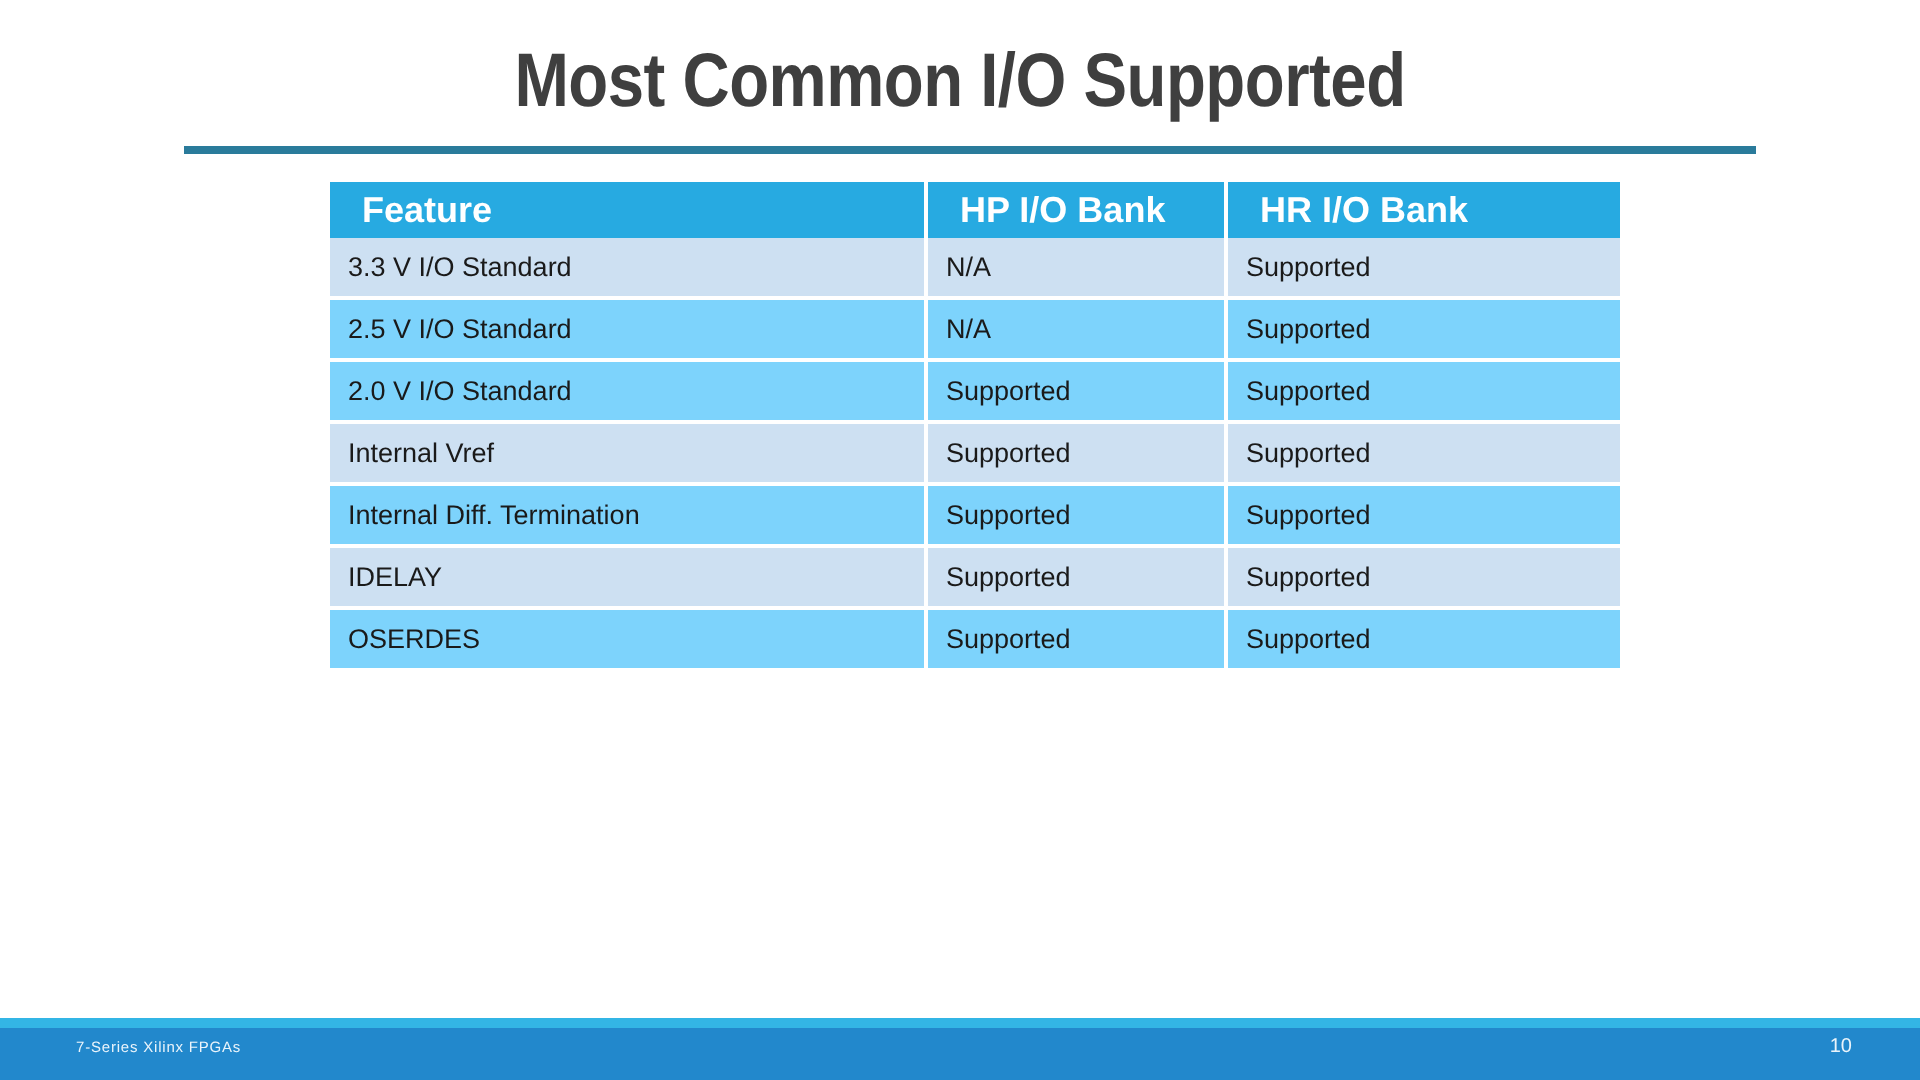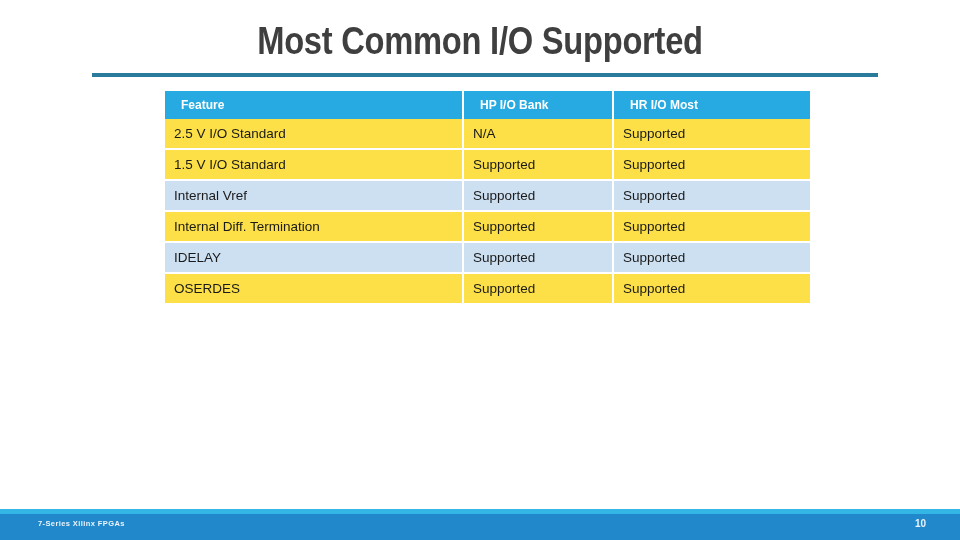--- a/index.html
+++ b/index.html
@@ -71,29 +71,29 @@
     color: #1a1a1a;
     font-weight: 400;
     white-space: nowrap;
     overflow: hidden;
   }
 
   .io-table thead th {
     background: #27aae1;
     color: #ffffff;
     font-weight: 700;
-    font-size: 12px;
+    font-size: 18px;
     height: 28px;
     border-right: 2px solid #ffffff;
     padding-left: 16px;
   }
   .io-table thead th:last-child { border-right: none; }
 
   .io-table tbody tr.row-a td { background: #cde0f2; }
-  .io-table tbody tr.row-b td { background: #fde047; }
+  .io-table tbody tr.row-b td { background: #7dd3fc; }
 
   .io-table tbody td {
     border-right: 2px solid #ffffff;
     border-bottom: 2px solid #ffffff;
   }
   .io-table tbody td:last-child { border-right: none; }
   .io-table tbody tr:last-child td { border-bottom: none; }
 
   
   .footer-accent {
@@ -112,30 +112,30 @@
     height: 26px;
     background: #2288cc;
   }
   .footer-text {
     position: absolute;
     left: 38px;
     top: 519px;
     font-size: 7.5px;
     letter-spacing: 0.4px;
     color: #eaf4fb;
-    font-weight: 700;
+    font-weight: 400;
     white-space: nowrap;
   }
   .page-number {
     position: absolute;
     right: 34px;
     top: 518px;
     font-size: 10px;
     color: #eaf4fb;
-    font-weight: 700;
+    font-weight: 400;
   }
 </style>
 </head>
 <body>
 
 <div class="slide">
 
   <div class="slide-title">Most Common I/O Supported</div>
 
   <div class="title-rule"></div>
@@ -143,31 +143,36 @@
   <table class="io-table">
     <colgroup>
       <col class="c-feature">
       <col class="c-hp">
       <col class="c-hr">
     </colgroup>
     <thead>
       <tr>
         <th>Feature</th>
         <th>HP I/O Bank</th>
-        <th>HR I/O Most</th>
+        <th>HR I/O Bank</th>
       </tr>
     </thead>
     <tbody id="table-body">
+        <tr class="row-a">
+          <td>3.3 V I/O Standard</td>
+          <td>N/A</td>
+          <td>Supported</td>
+        </tr>
         <tr class="row-b">
           <td>2.5 V I/O Standard</td>
           <td>N/A</td>
           <td>Supported</td>
         </tr>
         <tr class="row-b">
-          <td>1.5 V I/O Standard</td>
+          <td>2.0 V I/O Standard</td>
           <td>Supported</td>
           <td>Supported</td>
         </tr>
         <tr class="row-a">
           <td>Internal Vref</td>
           <td>Supported</td>
           <td>Supported</td>
         </tr>
         <tr class="row-b">
           <td>Internal Diff. Termination</td>

